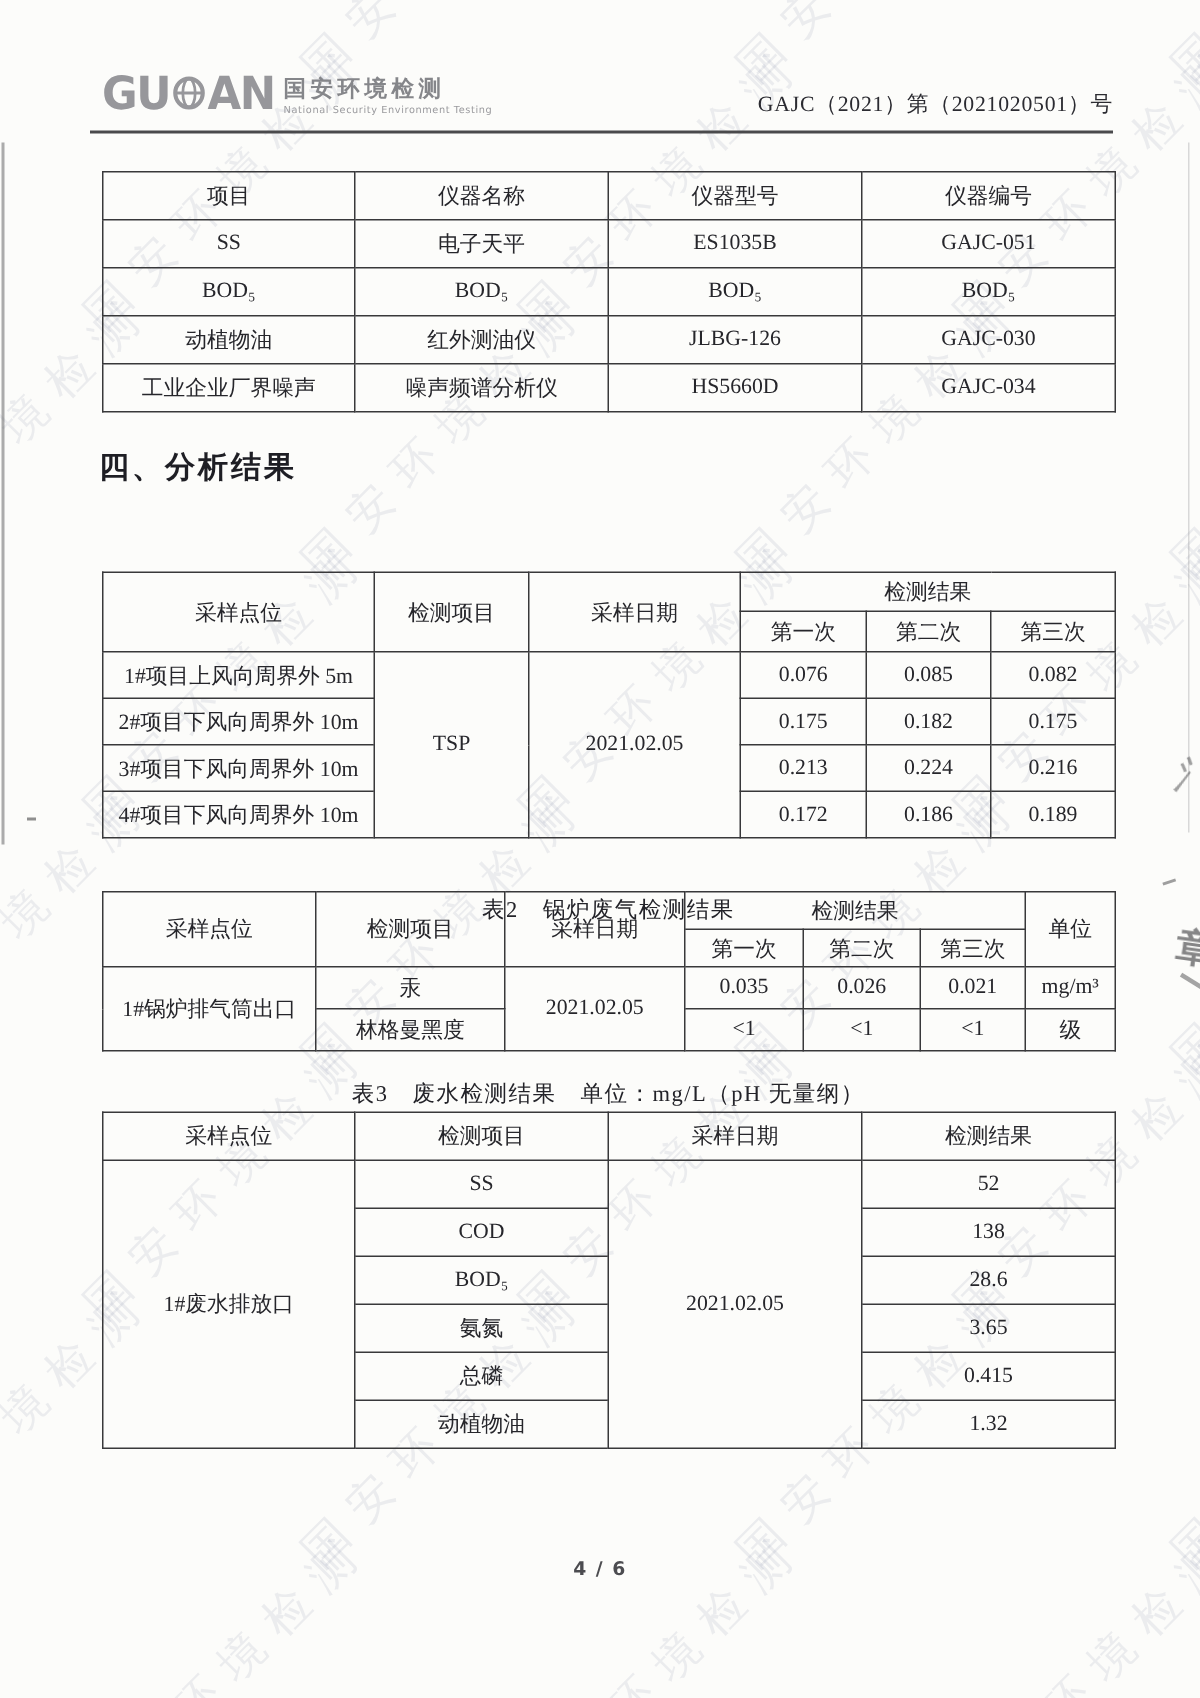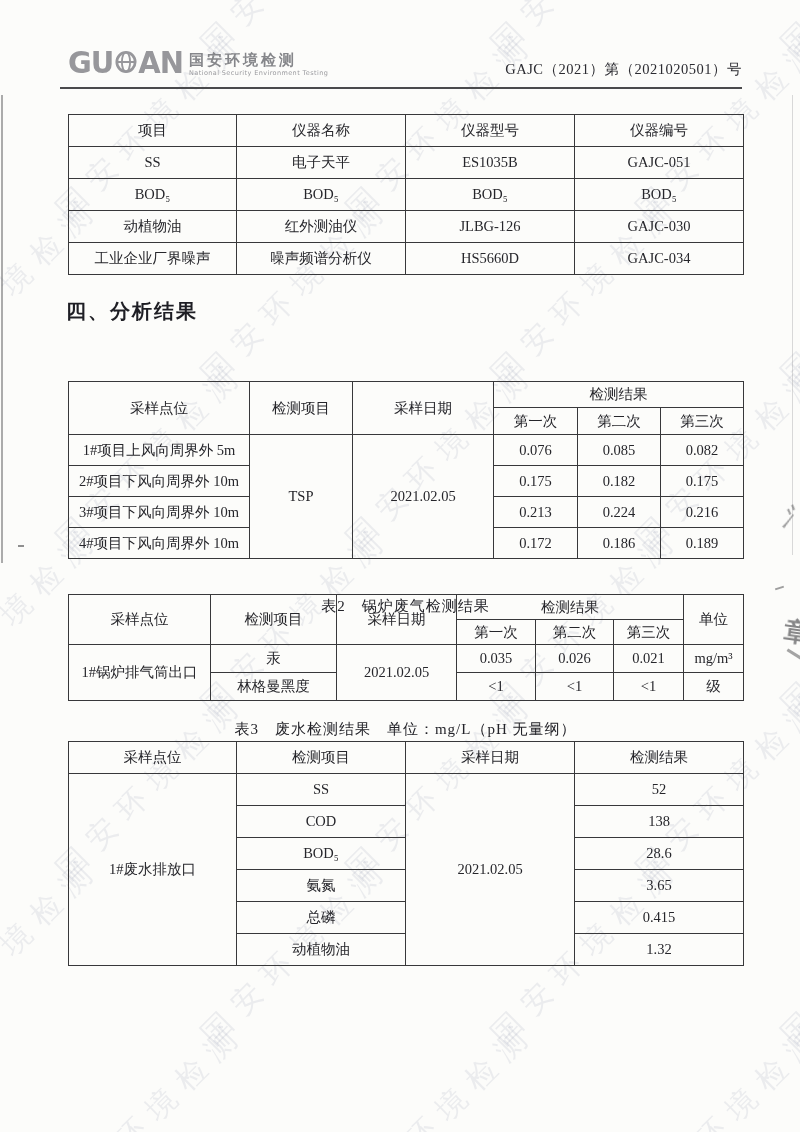--- a/index.html
+++ b/index.html
@@ -333,14 +333,15 @@
       <td>总磷</td>
       <td>0.415</td>
     </tr>
     <tr>
       <td>动植物油</td>
       <td>1.32</td>
     </tr>
   </tbody>
     </table>
 
+  <div class="footer-page">4 / 6</div>
 
 </div>
 
 </body></html>

